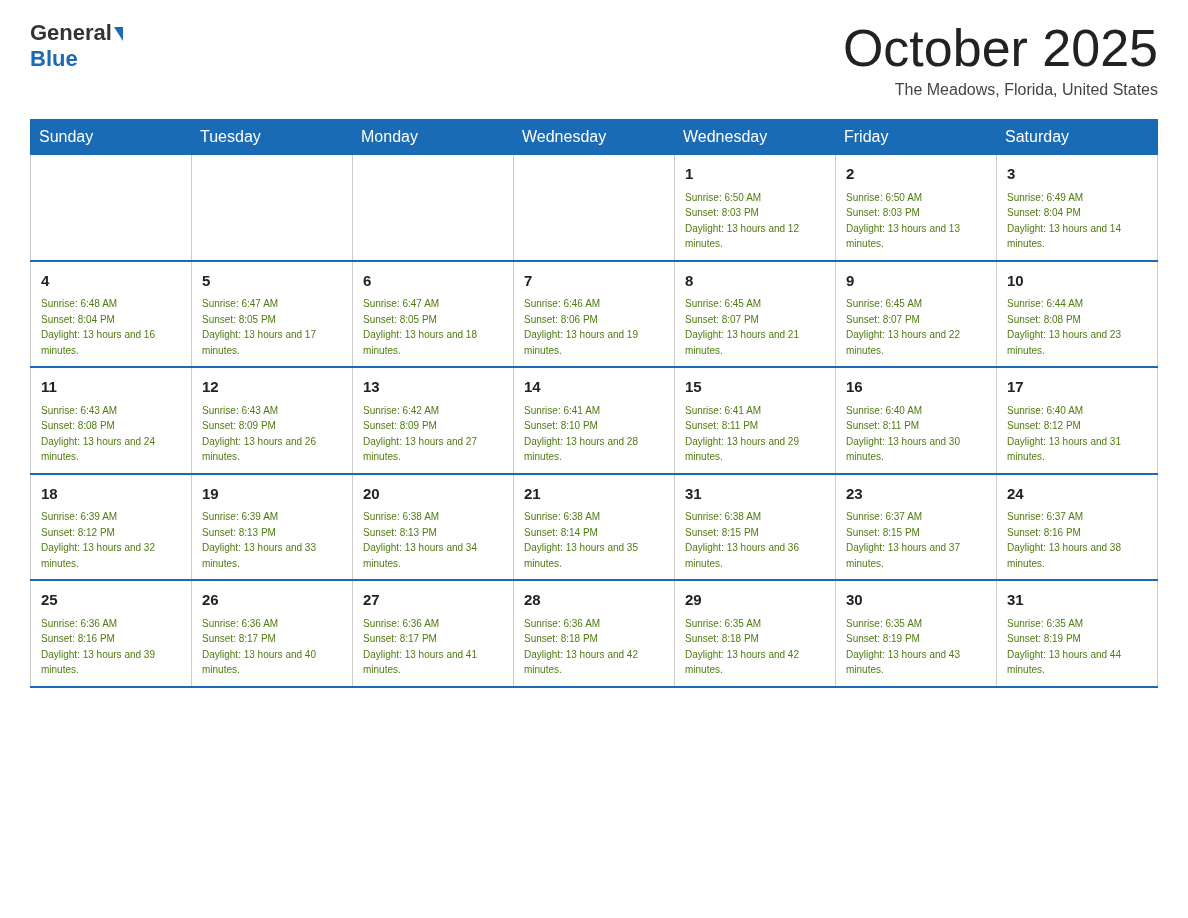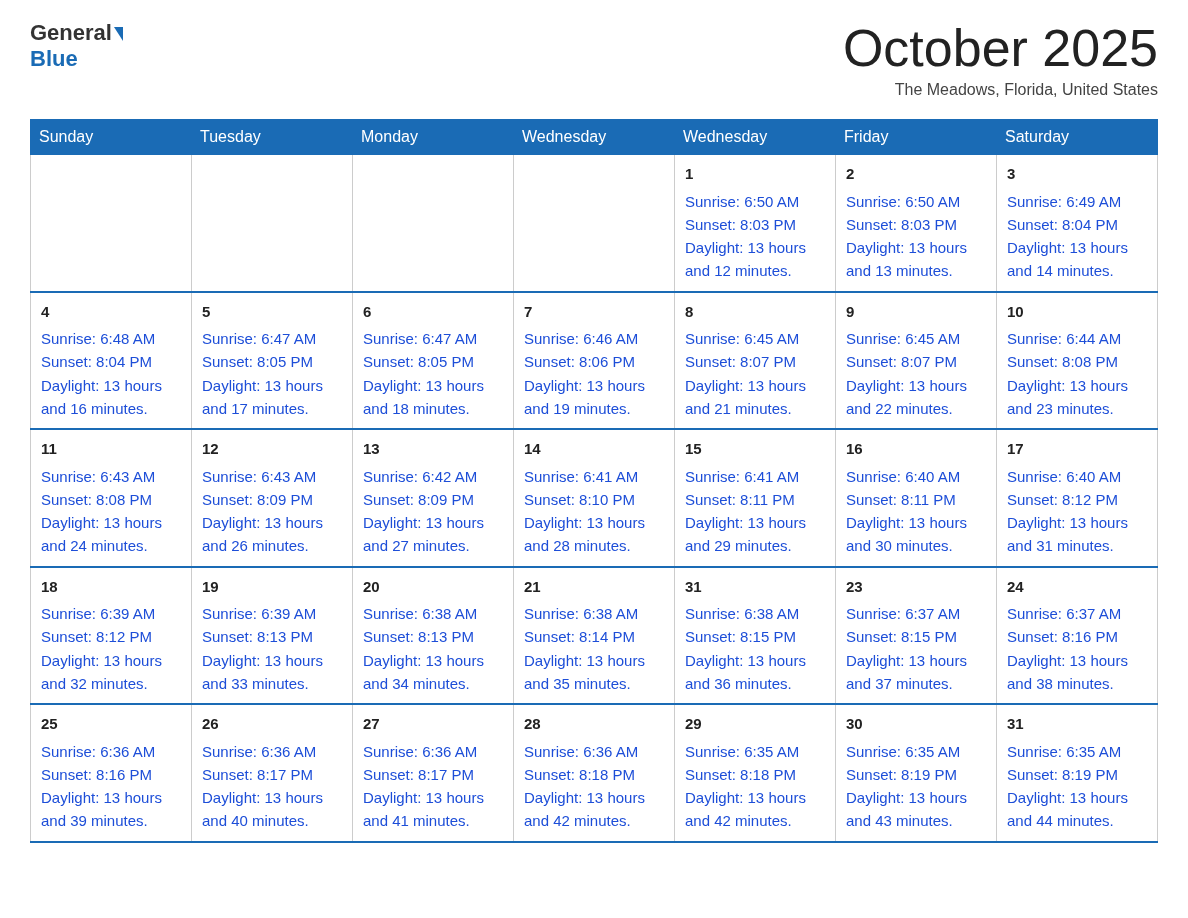--- a/index.html
+++ b/index.html
@@ -69,22 +69,22 @@
       background: #fff;
     }
     .day-number {
       font-size: 15px;
       font-weight: bold;
       color: #222;
       display: block;
       margin-bottom: 4px;
     }
     .day-info {
-      font-size: 15px;
-      color: #1d4ed8;
+      font-size: 10px;
+      color: #4d7c0f;
       line-height: 1.55;
     }
     .logo-wrapper {
       display: flex;
       flex-direction: column;
       align-items: flex-start;
     }
     .logo-line {
       display: flex;
       align-items: center;

